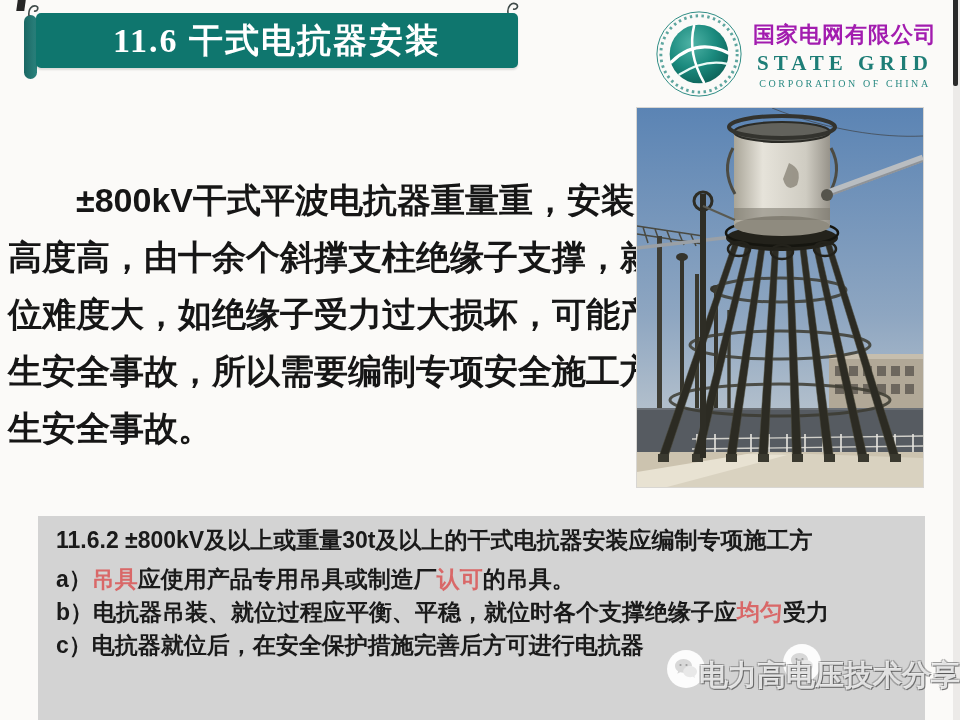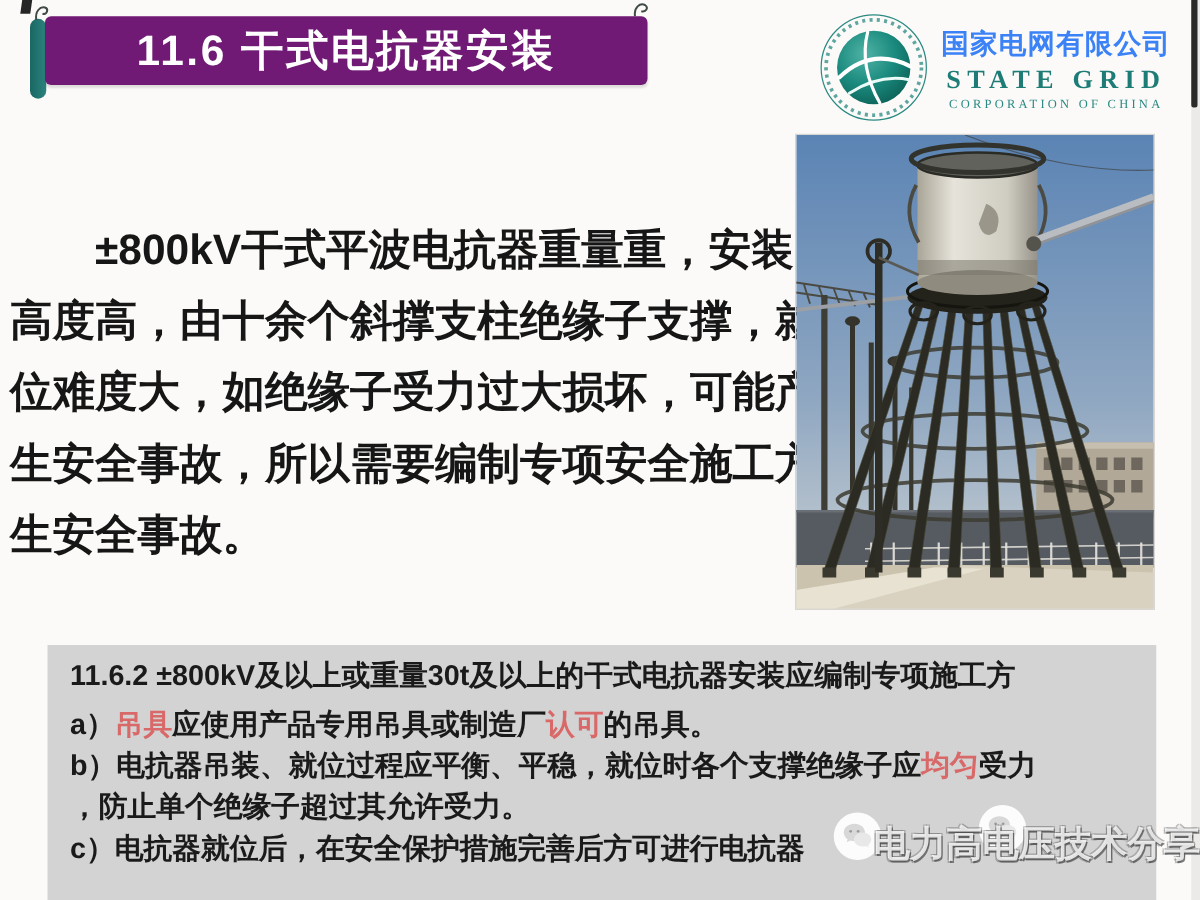--- a/index.html
+++ b/index.html
@@ -8,36 +8,37 @@
     background:#fbfaf8;overflow:hidden;
     font-family:"Liberation Sans","DejaVu Sans",sans-serif;
   }
   
   .edge-right{position:absolute;right:0;top:0;width:7px;height:720px;background:#eceae8;}
   .edge-right-dark{position:absolute;right:2px;top:0;width:5px;height:86px;background:#2a2a2a;border-radius:0 0 2px 2px;}
   .corner-mark-tl{position:absolute;left:17px;top:0;width:8px;height:11px;background:#262626;transform:skewX(-8deg);}
   
   .banner{
     position:absolute;left:36px;top:13px;width:482px;height:55px;
-    background:#701a75;border-radius:5px;
+    background:#0f766e;border-radius:5px;
     display:flex;align-items:center;justify-content:center;
     box-shadow:0 2px 2px rgba(0,0,0,.12);
+    font-family:Liberation Serif, serif;
   }
   .banner-title{color:#ffffff;font-size:34px;font-weight:700;letter-spacing:2px;}
   .scroll-bar{
     position:absolute;left:24px;top:15px;width:13px;height:64px;
     background:linear-gradient(90deg,#1a6763,#2b837e);border-radius:7px;
   }
   .curl{position:absolute;width:14px;height:14px;}
   .curl svg{display:block;}
   
   .logo{position:absolute;left:650px;top:6px;width:288px;height:96px;display:flex;align-items:center;}
   .logo-globe{width:98px;height:92px;flex:0 0 auto;}
   .logo-text{margin-left:6px;display:flex;flex-direction:column;align-items:center;width:182px;}
-  .logo-cn{color:#3b82f6;font-size:22px;font-weight:700;letter-spacing:1px;white-space:nowrap;}
+  .logo-cn{color:#a21caf;font-size:22px;font-weight:700;letter-spacing:1px;white-space:nowrap;}
   .logo-en{color:#1d7d76;font-size:21px;font-weight:700;letter-spacing:5px;white-space:nowrap;
            font-family:"Liberation Serif","DejaVu Serif",serif;margin-top:1px;}
   .logo-sub{color:#2a8a83;font-size:10px;letter-spacing:2.6px;white-space:nowrap;
             font-family:"Liberation Serif","DejaVu Serif",serif;margin-top:2px;}
   
   .body-text{
     position:absolute;left:8px;top:172px;width:622px;
     font-size:34px;line-height:57px;font-weight:700;color:#161616;
   }
   .body-line{width:622px;text-align:justify;text-align-last:justify;white-space:nowrap;}
@@ -249,21 +250,20 @@
       <line x1="66" y1="86" x2="66" y2="350" stroke="#2e2d25" stroke-width="6"></line>
       <circle cx="66" cy="93" r="9" fill="none" stroke="#2e2d25" stroke-width="3"></circle>
       <line x1="66" y1="98" x2="98" y2="112" stroke="#5a5a52" stroke-width="2"></line>
     </svg>
   </div>
 
   <div class="note-box">
     <div class="note-line"><span style="color: rgb(26, 26, 26);">11.6.2  ±800kV及以上或重量30t及以上的干式电抗器安装应编制专项施工方</span></div>
     <div class="note-line gap"><span style="color: rgb(26, 26, 26);">a）</span><span style="color: rgb(217, 104, 104);">吊具</span><span style="color: rgb(26, 26, 26);">应使用产品专用吊具或制造厂</span><span style="color: rgb(217, 104, 104);">认可</span><span style="color: rgb(26, 26, 26); text-align: center;">的吊具。</span></div>
     <div class="note-line"><span style="color: rgb(26, 26, 26);">b）电抗器吊装、就位过程应平衡、平稳，就位时各个支撑绝缘子应</span><span style="color: rgb(217, 104, 104);">均匀</span><span style="color: rgb(26, 26, 26);">受力</span></div>
-    <div class="note-line"><span style="color: rgb(26, 26, 26);">，防止单个绝缘子超过其允许受力。</span></div>
     <div class="note-line"><span style="color: rgb(26, 26, 26);">c）电抗器就位后，在安全保护措施完善后方可进行电抗器</span></div>
   </div>
 
   <div class="watermark">
     <div class="wm-icon one">
       <svg viewBox="0 0 24 22">
           <path d="M9.5,1 C4.8,1 1,4.1 1,7.9 c0,2.2 1.2,4.1 3.1,5.4 l-0.8,2.5 2.9,-1.5 c1,0.3 2.1,0.5 3.3,0.5 4.7,0 8.5,-3.1 8.5,-6.9 C18,4.1 14.2,1 9.5,1 Z" fill="#d8d8d8"></path>
           <circle cx="6.5" cy="7" r="1.1" fill="#9a9a9a"></circle>
           <circle cx="12.5" cy="7" r="1.1" fill="#9a9a9a"></circle>
           <path d="M16,8 c4,0 7,2.5 7,5.6 c0,1.8 -1,3.3 -2.5,4.4 l0.6,2 -2.3,-1.2 c-0.8,0.3 -1.7,0.4 -2.6,0.4 -3.9,0 -7,-2.5 -7,-5.6 0,-3.1 3.1,-5.6 6.8,-5.6 Z" fill="#e8e8e8"></path>

